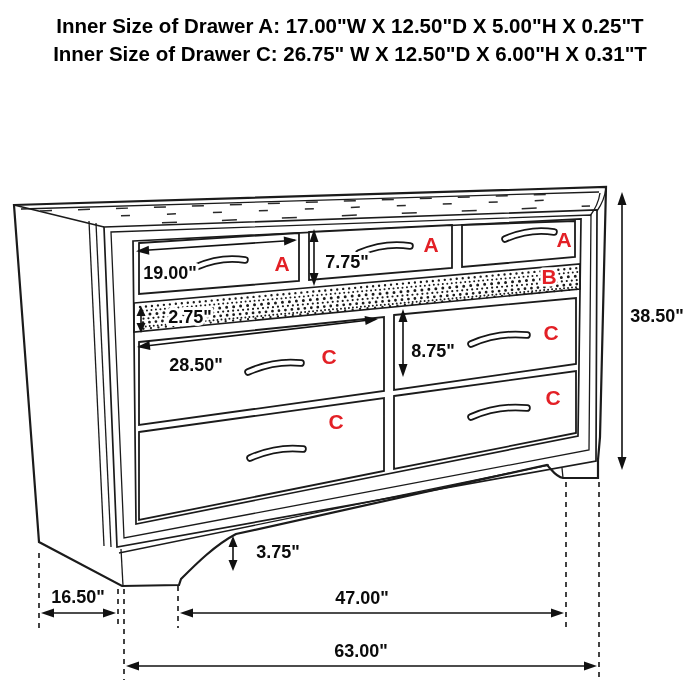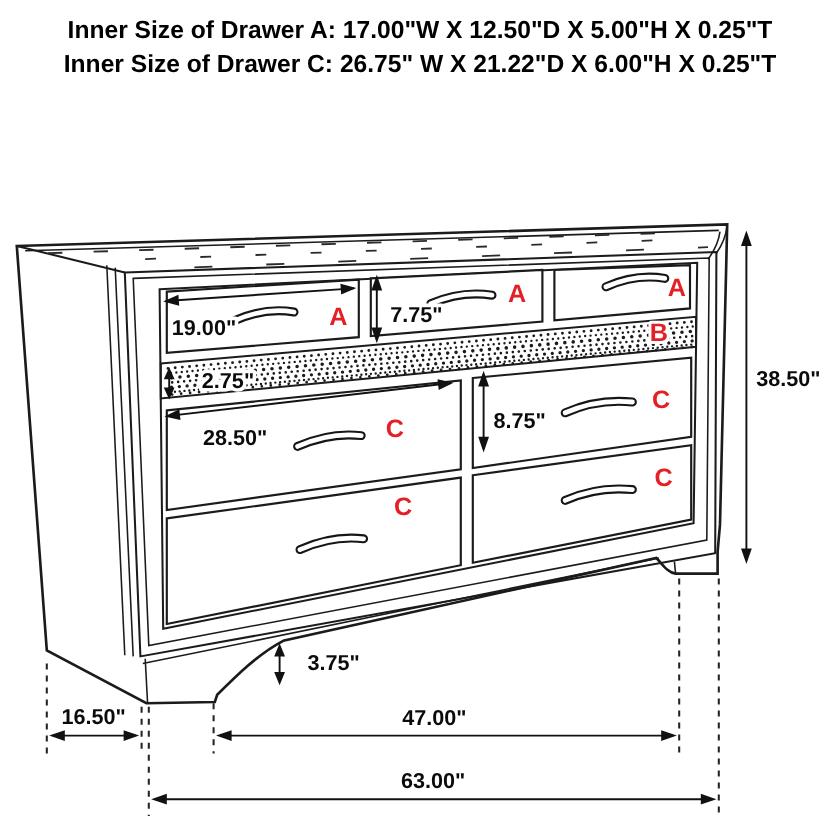--- a/index.html
+++ b/index.html
@@ -25,21 +25,21 @@
   .handle-i{stroke:#ffffff;stroke-width:4;fill:none;stroke-linecap:round;}
   .grain{stroke:#2a2a2a;stroke-width:1.5;fill:none;}
 </style>
 </head>
 <body>
 
 <div class="canvas">
 
   <div class="spec-header">
     <div>Inner Size of Drawer A: 17.00"W X 12.50"D X 5.00"H X 0.25"T</div>
-    <div>Inner Size of Drawer C: 26.75" W X 21.22"D X 6.00"H X 0.25"T</div>
+    <div>Inner Size of Drawer C: 26.75" W X 12.50"D X 6.00"H X 0.31"T</div>
   </div>
 
   <svg width="700" height="700" viewBox="0 0 700 700">
 
     <path class="ln thick" fill="#ffffff" d="M 14,205 L 606,187 L 600,437 L 598,460 L 598,478 L 563,478
          C 556,477 552,470 547,465 L 236,534
          C 215,545 196,564 181,579 L 179,585 L 122,586 L 39,542 Z"></path>
 
     <g>
       <path class="ln mid" d="M 14,205 L 104,227"></path>

